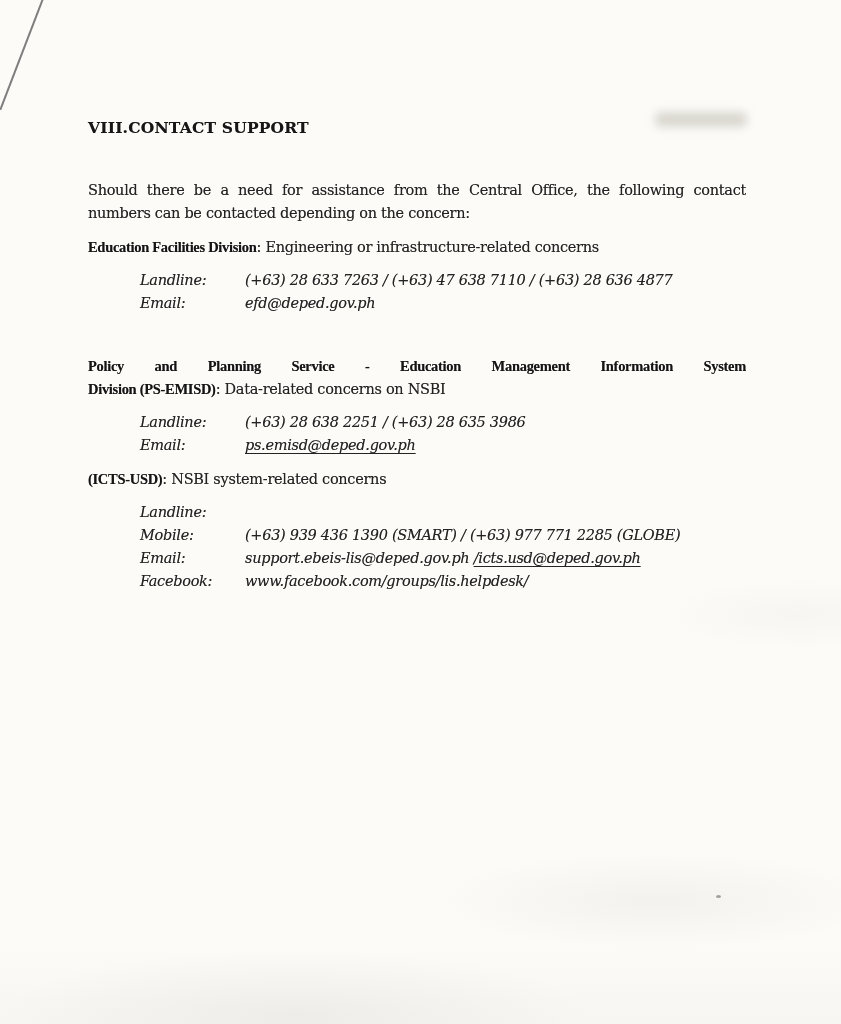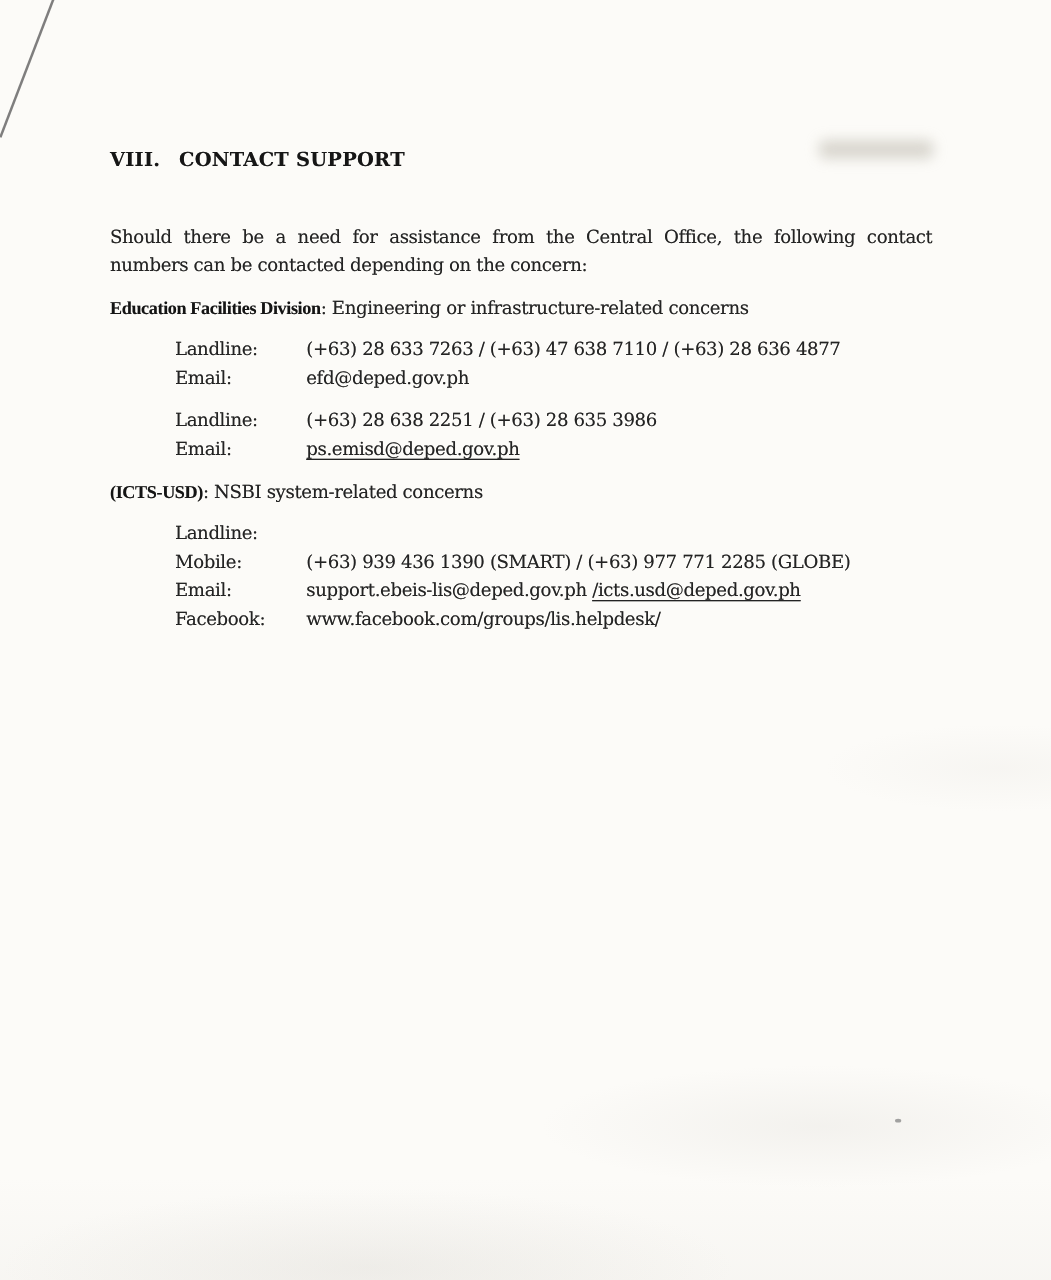--- a/index.html
+++ b/index.html
@@ -69,35 +69,36 @@
     letter-spacing: -0.3px;
     line-height: 23px;
     text-shadow: 0 0 0.5px rgba(20,20,20,0.45);
   }
   .heading {
     font-weight: bold;
     font-size: 15.5px;
     letter-spacing: 0.2px;
     color: #161616;
   }
-  .heading .num { margin-right: 15px; }
+  .heading .num { }
   .intro { margin-top: 12px; }
   .line { min-height: 23px; }
   .stretch {
     text-align: justify;
     text-align-last: justify;
     white-space: nowrap;
     overflow: hidden;
     margin-top: 40px;
   }
   .section { margin-top: 11px; }
   .title-line b { color: #141414; font-family: Liberation Serif, serif; }
   .rows {
     margin-top: 10px;
     margin-left: 52px;
+    font-style: italic;
   }
   .row {
     display: grid;
     grid-template-columns: 105px auto;
   }
   .u {
     text-decoration: underline;
     text-underline-offset: 3px;
     text-decoration-thickness: 1px;
   }
@@ -128,20 +129,24 @@
             <span class="label">Landline:</span>
             <span class="value"><span>(+63) 28 633 7263 / (+63) 47 638 7110 / (+63) 28 636 4877</span></span>
           </div>
           <div class="row">
             <span class="label">Email:</span>
             <span class="value"><span>efd@deped.gov.ph</span></span>
           </div>
         </div>
       </section>
       <section class="section">
+        <div class="title">
+          <div class="line title-line stretch"><b>Policy and Planning Service - Education Management Information System</b></div>
+          <div class="line title-line"><b>Division (PS-EMISD)</b><span>: Data-related concerns on NSBI</span></div>
+        </div>
         <div class="rows">
           <div class="row">
             <span class="label">Landline:</span>
             <span class="value"><span>(+63) 28 638 2251 / (+63) 28 635 3986</span></span>
           </div>
           <div class="row">
             <span class="label">Email:</span>
             <span class="value"><span class="u">ps.emisd@deped.gov.ph</span></span>
           </div>
         </div>

